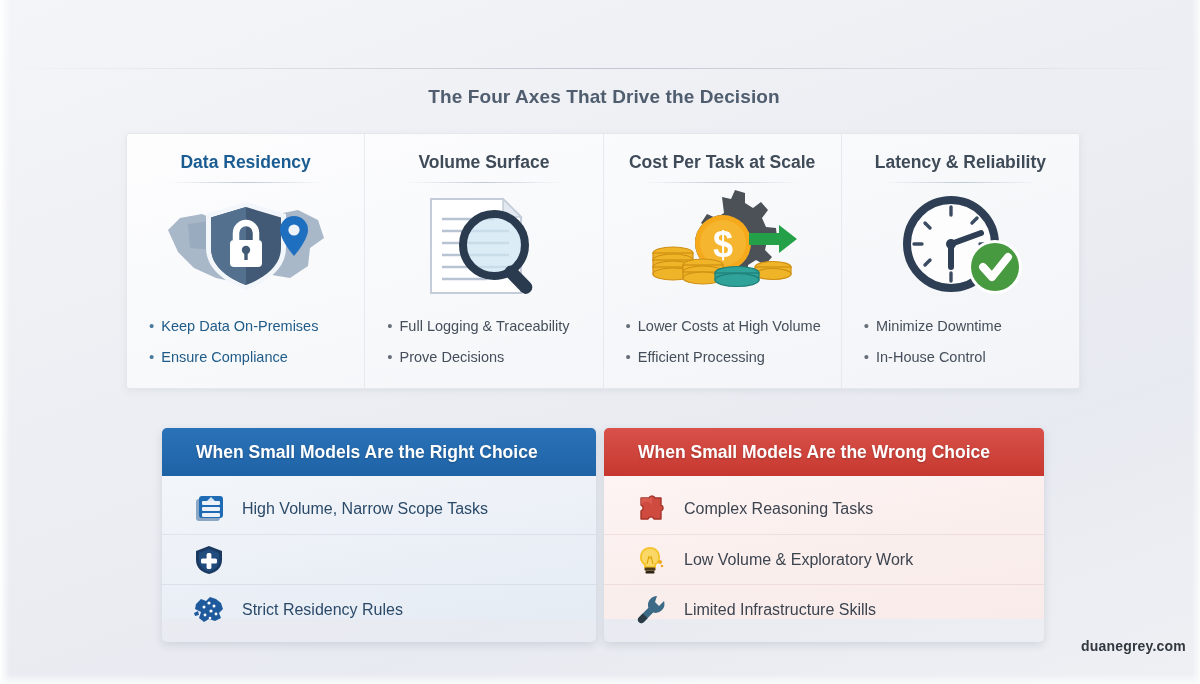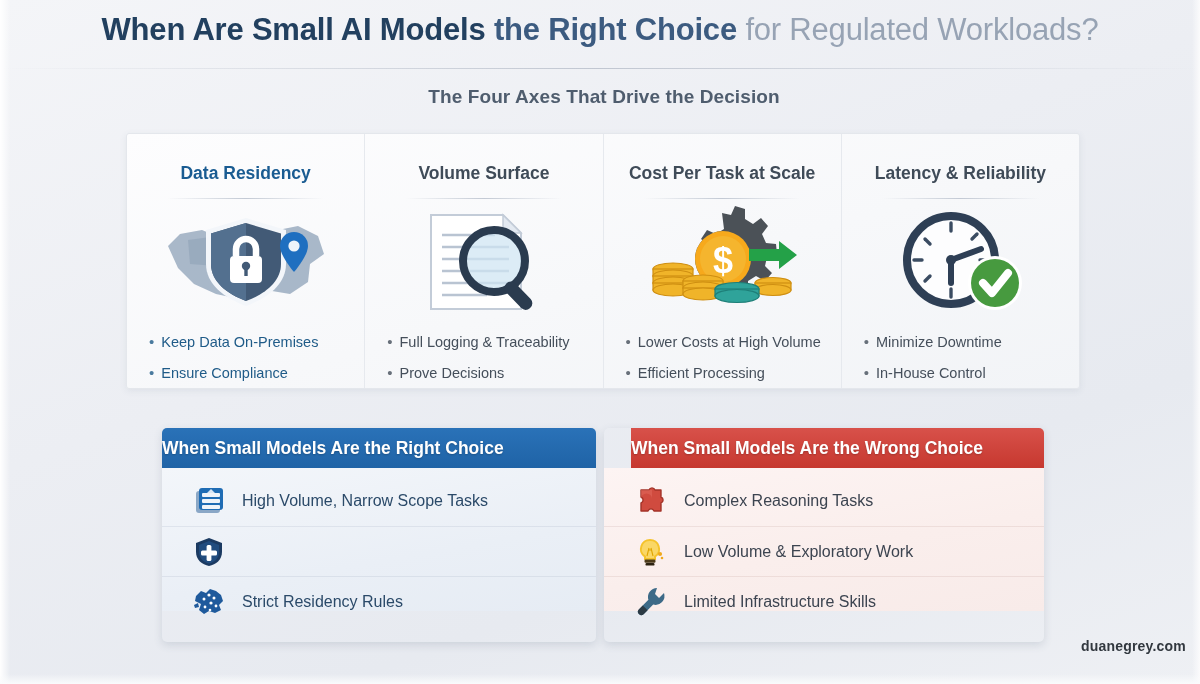--- a/index.html
+++ b/index.html
@@ -36,21 +36,21 @@
     border:1px solid #e4e7ec;border-radius:3px;
     box-shadow:0 2px 7px rgba(80,95,120,.09);
     display:flex;
   }
   .axis{
     flex:1;position:relative;padding:14px 10px 0;
     box-sizing:border-box;text-align:center;
   }
   .axis + .axis{border-left:1px solid #e6e9ee;}
   .axis h3{
-    margin:14px;font-size:17.5px;font-weight:bold;line-height:22px;
+    margin:3px;font-size:17.5px;font-weight:bold;line-height:22px;
     color:#3f4b58;white-space:nowrap;
   }
   .axis.blue h3{color:#1a5c92;}
   .axrule{
     width:72%;height:1px;margin:9px auto 0;
     background:linear-gradient(to right,rgba(200,206,216,0),rgba(192,199,210,.95),rgba(200,206,216,0));
   }
   .art{height:126px;display:flex;align-items:center;justify-content:center;}
   .bullets{margin-top:2px;}
   .bullet{
@@ -63,28 +63,28 @@
 
   
   .panel{
     position:absolute;top:428px;width:434px;height:214px;
     border-radius:5px;overflow:hidden;
     box-shadow:0 3px 9px rgba(70,85,110,.16);
   }
   .panel.left{left:162px;}
   .panel.right{left:604px;width:440px;}
   .panel .phead{
-    height:40px;display:flex;align-items:center;
-    box-sizing:border-box;
+    height:48px;display:flex;align-items:center;
+    padding-left:34px;box-sizing:border-box;
     font-size:17.5px;font-weight:bold;color:#ffffff;
     text-shadow:0 1px 2px rgba(0,0,0,.22);
     white-space:nowrap;
   }
   .panel.left .phead{background:linear-gradient(to bottom,#2a72b8 0%,#1f63a6 100%);}
-  .panel.right .phead{background:linear-gradient(to bottom,#d8514a 0%,#c6382f 100%);margin-left:27px;}
+  .panel.right .phead{background:linear-gradient(to bottom,#d8514a 0%,#c6382f 100%);}
   .pbody{height:143px;box-sizing:border-box;padding:8px 0 0;}
   .panel.left .pbody{background:linear-gradient(170deg,#f3f6fa 0%,#eaeff6 60%,#e6ecf4 100%);}
   .panel.right .pbody{background:linear-gradient(170deg,#fdf4f3 0%,#faeeec 55%,#f8ebe9 100%);}
   .prow{
     height:50px;display:flex;align-items:center;gap:16px;
     padding:0 18px 0 30px;box-sizing:border-box;
   }
   .prow + .prow{border-top:1px solid rgba(140,155,175,.17);}
   .panel.right .prow + .prow{border-top:1px solid rgba(185,150,145,.19);}
   .prow .licon{width:34px;height:34px;flex:0 0 34px;display:flex;align-items:center;justify-content:center;}
@@ -97,23 +97,20 @@
   }
   .edgeL{position:absolute;left:0;top:0;bottom:0;width:10px;background:linear-gradient(to right,#ffffff,rgba(255,255,255,0));}
   .edgeR{position:absolute;right:0;top:0;bottom:0;width:8px;background:linear-gradient(to left,#fbfbfc,rgba(255,255,255,0));}
   .edgeB{position:absolute;left:0;right:0;bottom:0;height:10px;background:linear-gradient(to top,#fafbfc,rgba(255,255,255,0));}
 </style>
 </head>
 <body>
 
 <div class="stage">
 
-  <div class="title">
-    <span class="t1">When Are Small AI Models </span><span class="t2">the Right Choice </span><span class="t3">for Regulated Workloads?</span>
-  </div>
   <div class="headrule"></div>
   <div class="subtitle">The Four Axes That Drive the Decision</div>
 
   <div class="axes">
 
     <div class="axis blue">
       <h3>Data Residency</h3>
       <div class="axrule"></div>
       <div class="art">
         <svg width="176" height="112" viewBox="0 0 176 112">

